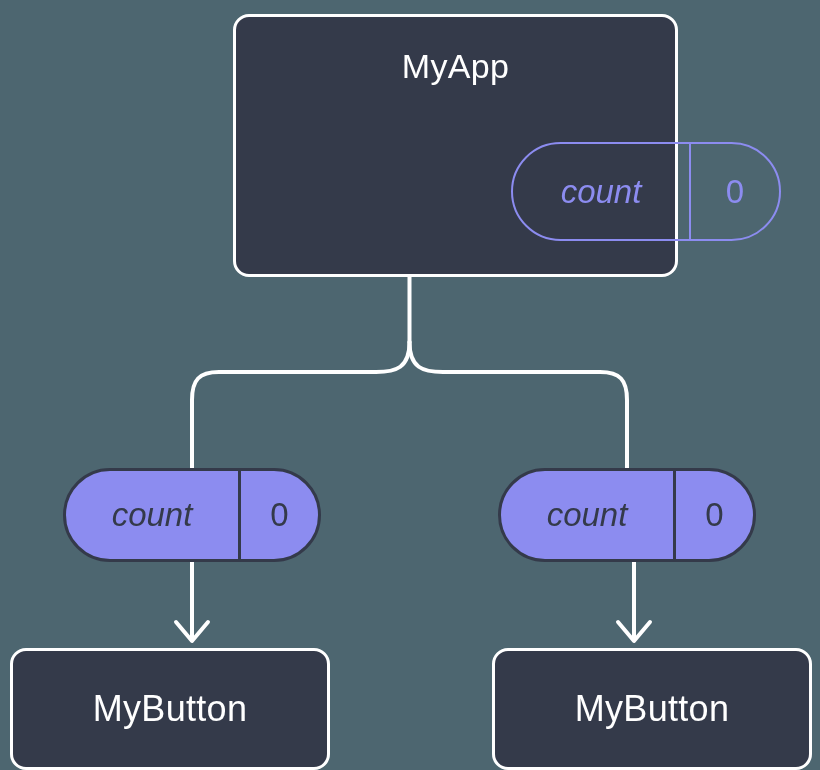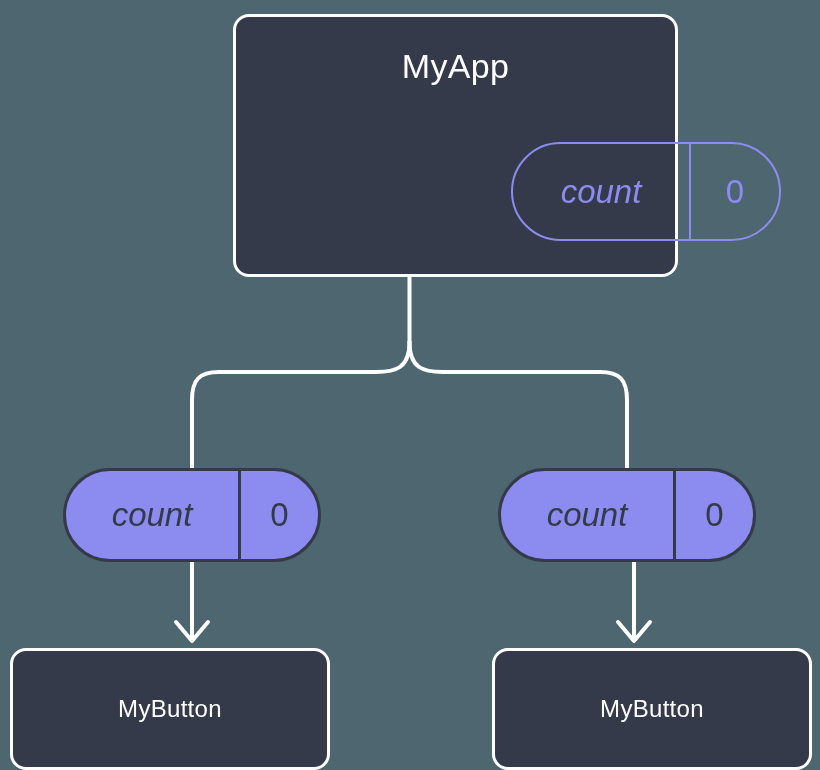--- a/index.html
+++ b/index.html
@@ -26,21 +26,21 @@
   #btn-left  { left:10px;  top:648px; width:320px; height:122px; border-radius:16px 16px 16px 16px; justify-content:center;}
   #btn-right { left:492px; top:648px; width:320px; height:122px; border-radius:16px 16px 16px 16px; justify-content:center;}
 
   .node-title{
     color:#ffffff;
     font-size:34px;
     line-height:1;
     letter-spacing:0.3px;
     white-space:nowrap;
   }
-  .btn-title{ font-size:24px; }
+  .btn-title{ font-size:36px; }
 
   
   .pill{
     position:absolute;
     display:flex;
     align-items:stretch;
     box-sizing:border-box;
     border-radius:999px;
     overflow:hidden;
   }

